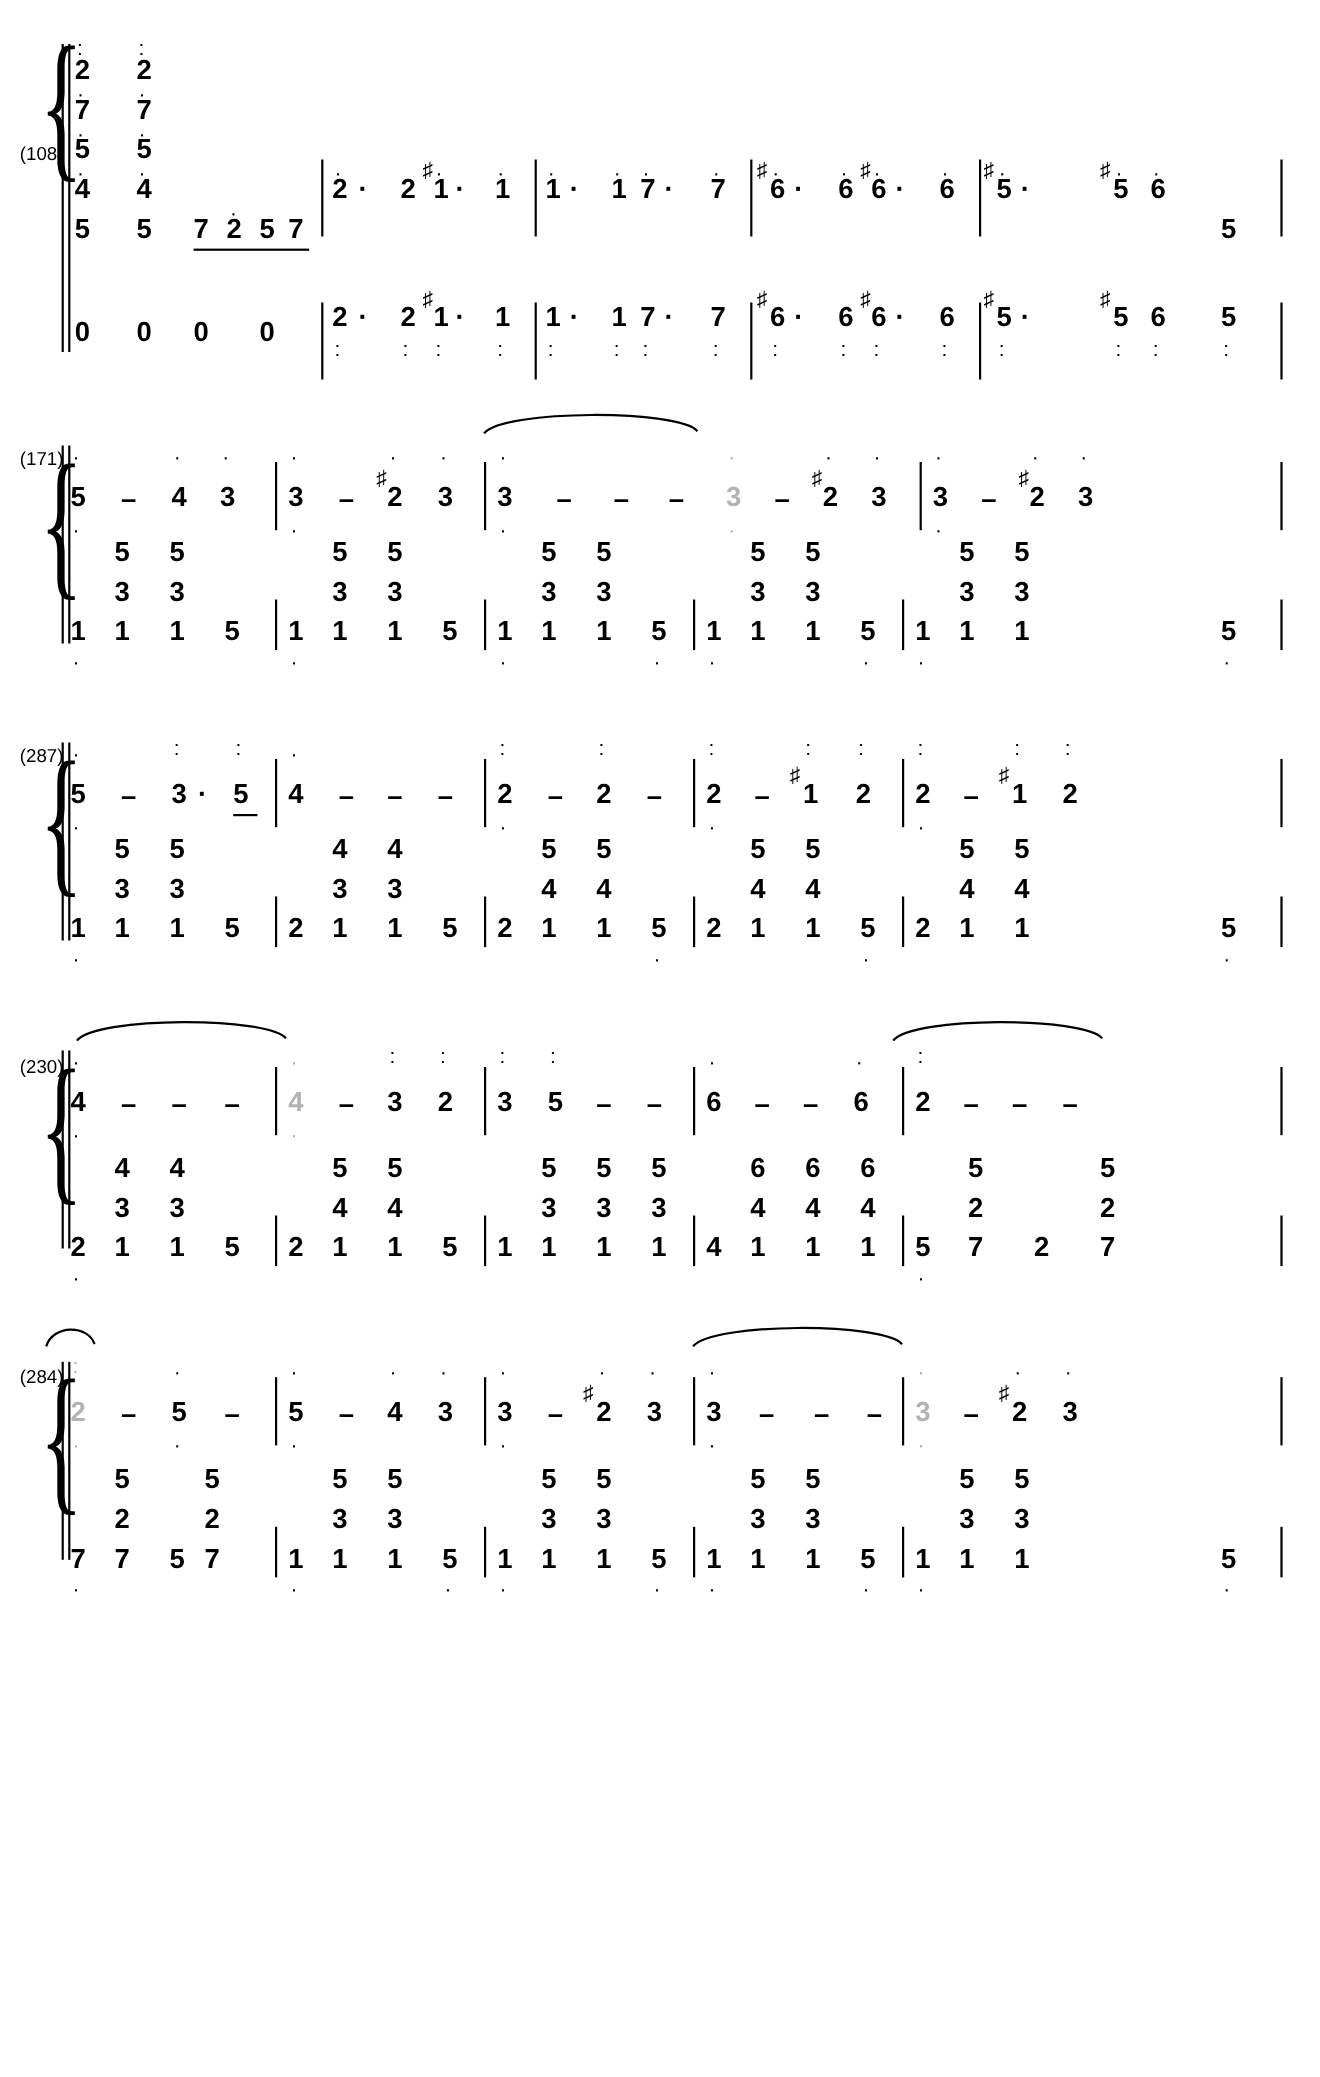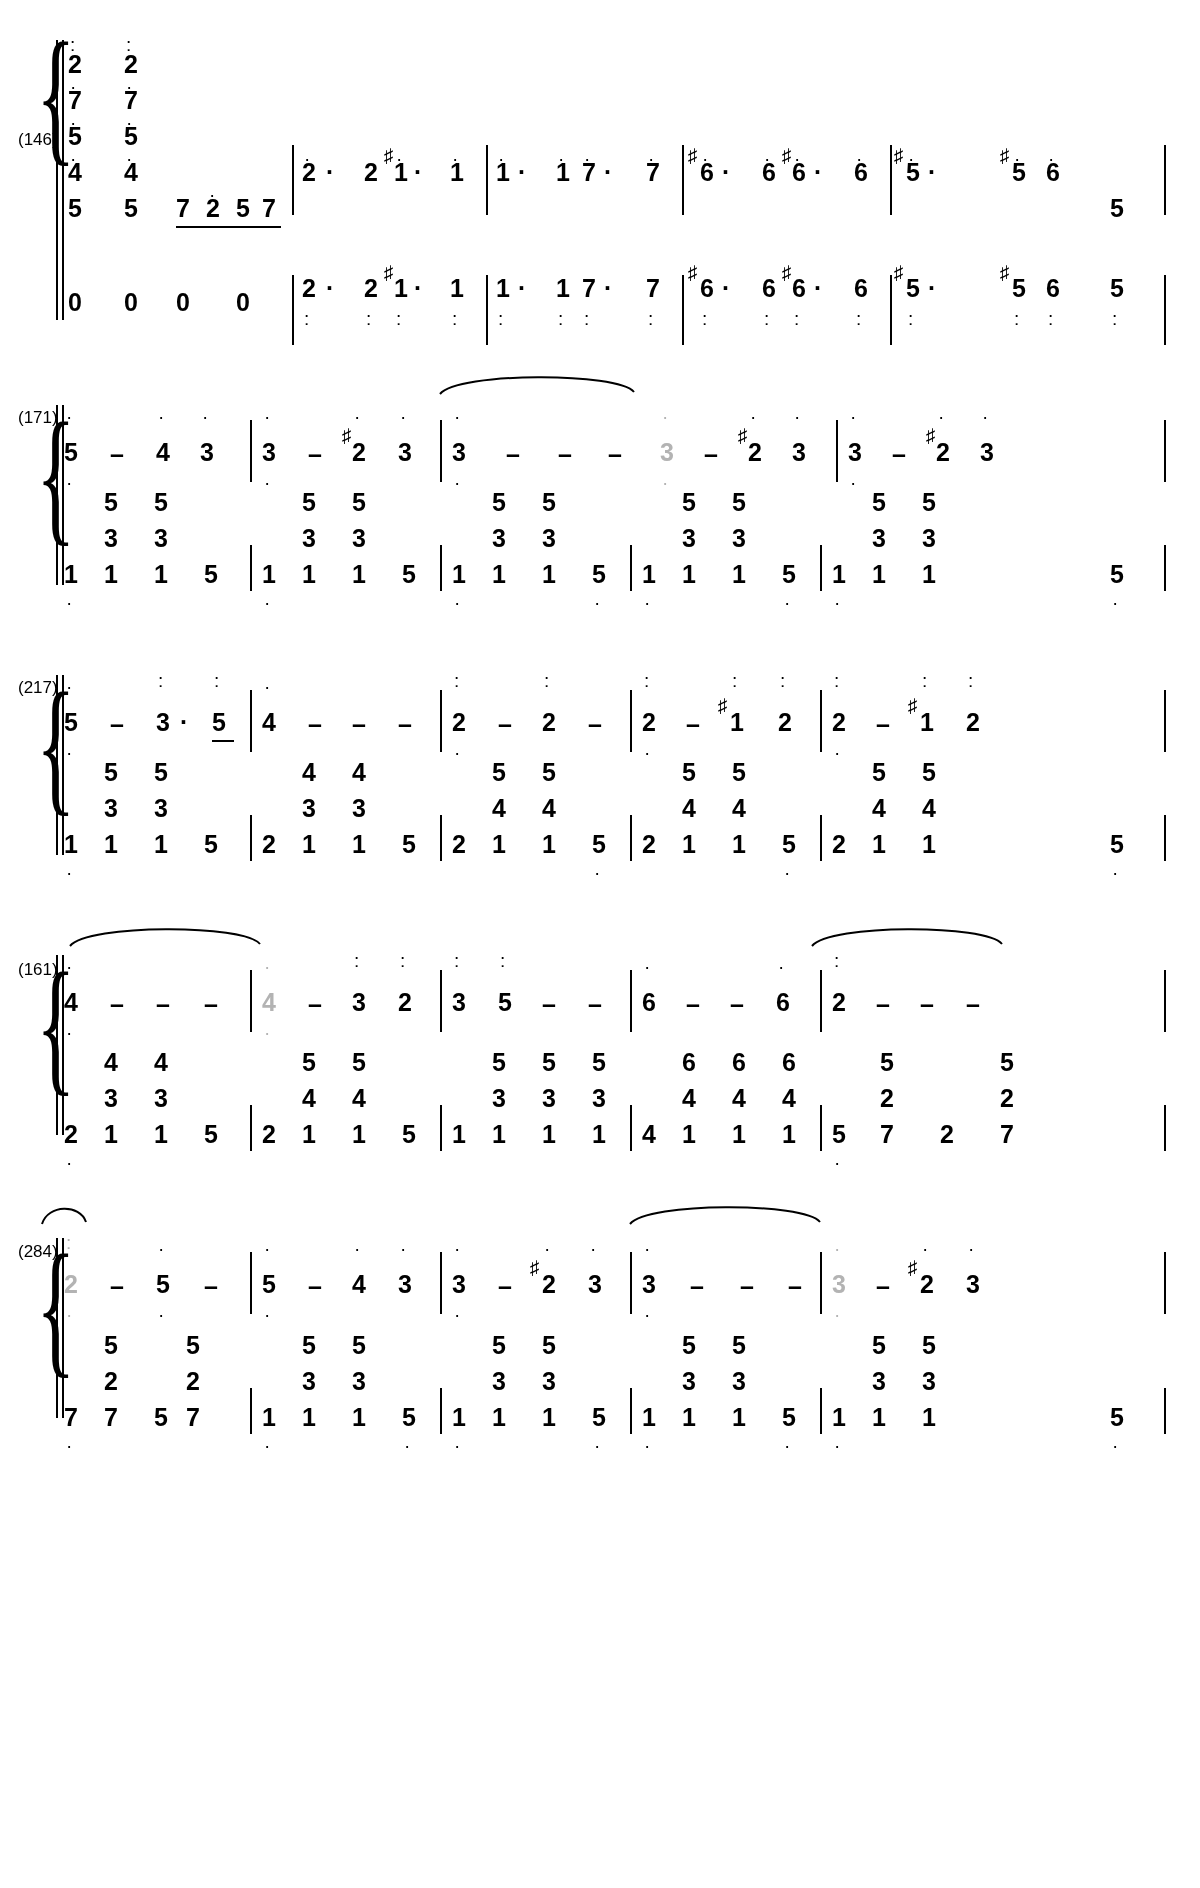--- a/index.html
+++ b/index.html
@@ -18,21 +18,21 @@
   .tiewrap{position:absolute;}
   .tiewrap svg{display:block;}
 </style>
 </head>
 <body>
 
 <div class="sheet">
 
   <div class="system">
 
-    <div class="measure-no" style="left:18px;top:130px;">(146)</div>
+    <div class="measure-no" style="left:18px;top:130px;">(108)</div>
     <div class="brace" style="left:36px;top:20px;">{</div>
     <div class="barline" style="left:56px;top:40px;height:280px;"></div>
     <div class="barline" style="left:62px;top:40px;height:280px;"></div>
 
     <div class="dotsup" style="left:70px;top:40px;">: </div>
     <div class="note" style="left:68px;top:52px;">2</div>
     <div class="note" style="left:68px;top:88px;">7</div>
     <div class="dotsup" style="left:70px;top:82px;">·</div>
     <div class="note" style="left:68px;top:124px;">5</div>
     <div class="dotsup" style="left:70px;top:118px;">·</div>
@@ -316,21 +316,21 @@
     <div class="note" style="left:922px;top:562px;">1</div>
     <div class="note" style="left:922px;top:526px;">3</div>
     <div class="note" style="left:922px;top:490px;">5</div>
     <div class="note" style="left:1110px;top:562px;">5</div>
     <div class="dotsup" style="left:1112px;top:598px;">·</div>
 
     <div class="barline" style="left:1164px;top:545px;height:46px;"></div>
   </div>
 
   <div class="system">
-    <div class="measure-no" style="left:18px;top:678px;">(217)</div>
+    <div class="measure-no" style="left:18px;top:678px;">(287)</div>
     <div class="brace" style="left:36px;top:670px;">{</div>
     <div class="barline" style="left:56px;top:675px;height:180px;"></div>
     <div class="barline" style="left:62px;top:675px;height:180px;"></div>
 
     <div class="note" style="left:64px;top:710px;">5</div>
     <div class="dotsup" style="left:66px;top:682px;">·</div>
     <div class="dotsup" style="left:66px;top:748px;">·</div>
     <div class="dash" style="left:110px;top:710px;">–</div>
     <div class="note" style="left:156px;top:710px;">3</div>
     <div class="dotsup" style="left:158px;top:676px;">:</div>
@@ -437,21 +437,21 @@
     <div class="note" style="left:922px;top:832px;">1</div>
     <div class="note" style="left:922px;top:796px;">4</div>
     <div class="note" style="left:922px;top:760px;">5</div>
     <div class="note" style="left:1110px;top:832px;">5</div>
     <div class="dotsup" style="left:1112px;top:868px;">·</div>
 
     <div class="barline" style="left:1164px;top:815px;height:46px;"></div>
   </div>
 
   <div class="system">
-    <div class="measure-no" style="left:18px;top:960px;">(161)</div>
+    <div class="measure-no" style="left:18px;top:960px;">(230)</div>
     <div class="brace" style="left:36px;top:950px;">{</div>
     <div class="barline" style="left:56px;top:955px;height:180px;"></div>
     <div class="barline" style="left:62px;top:955px;height:180px;"></div>
 
     <div class="tiewrap" style="left:68px;top:922px;">
       <svg width="196" height="26">
           <path d="M2 24 C 20 2, 176 2, 192 22" stroke="#000" stroke-width="2" fill="none"></path>
         </svg>
     </div>
     <div class="tiewrap" style="left:810px;top:922px;">

